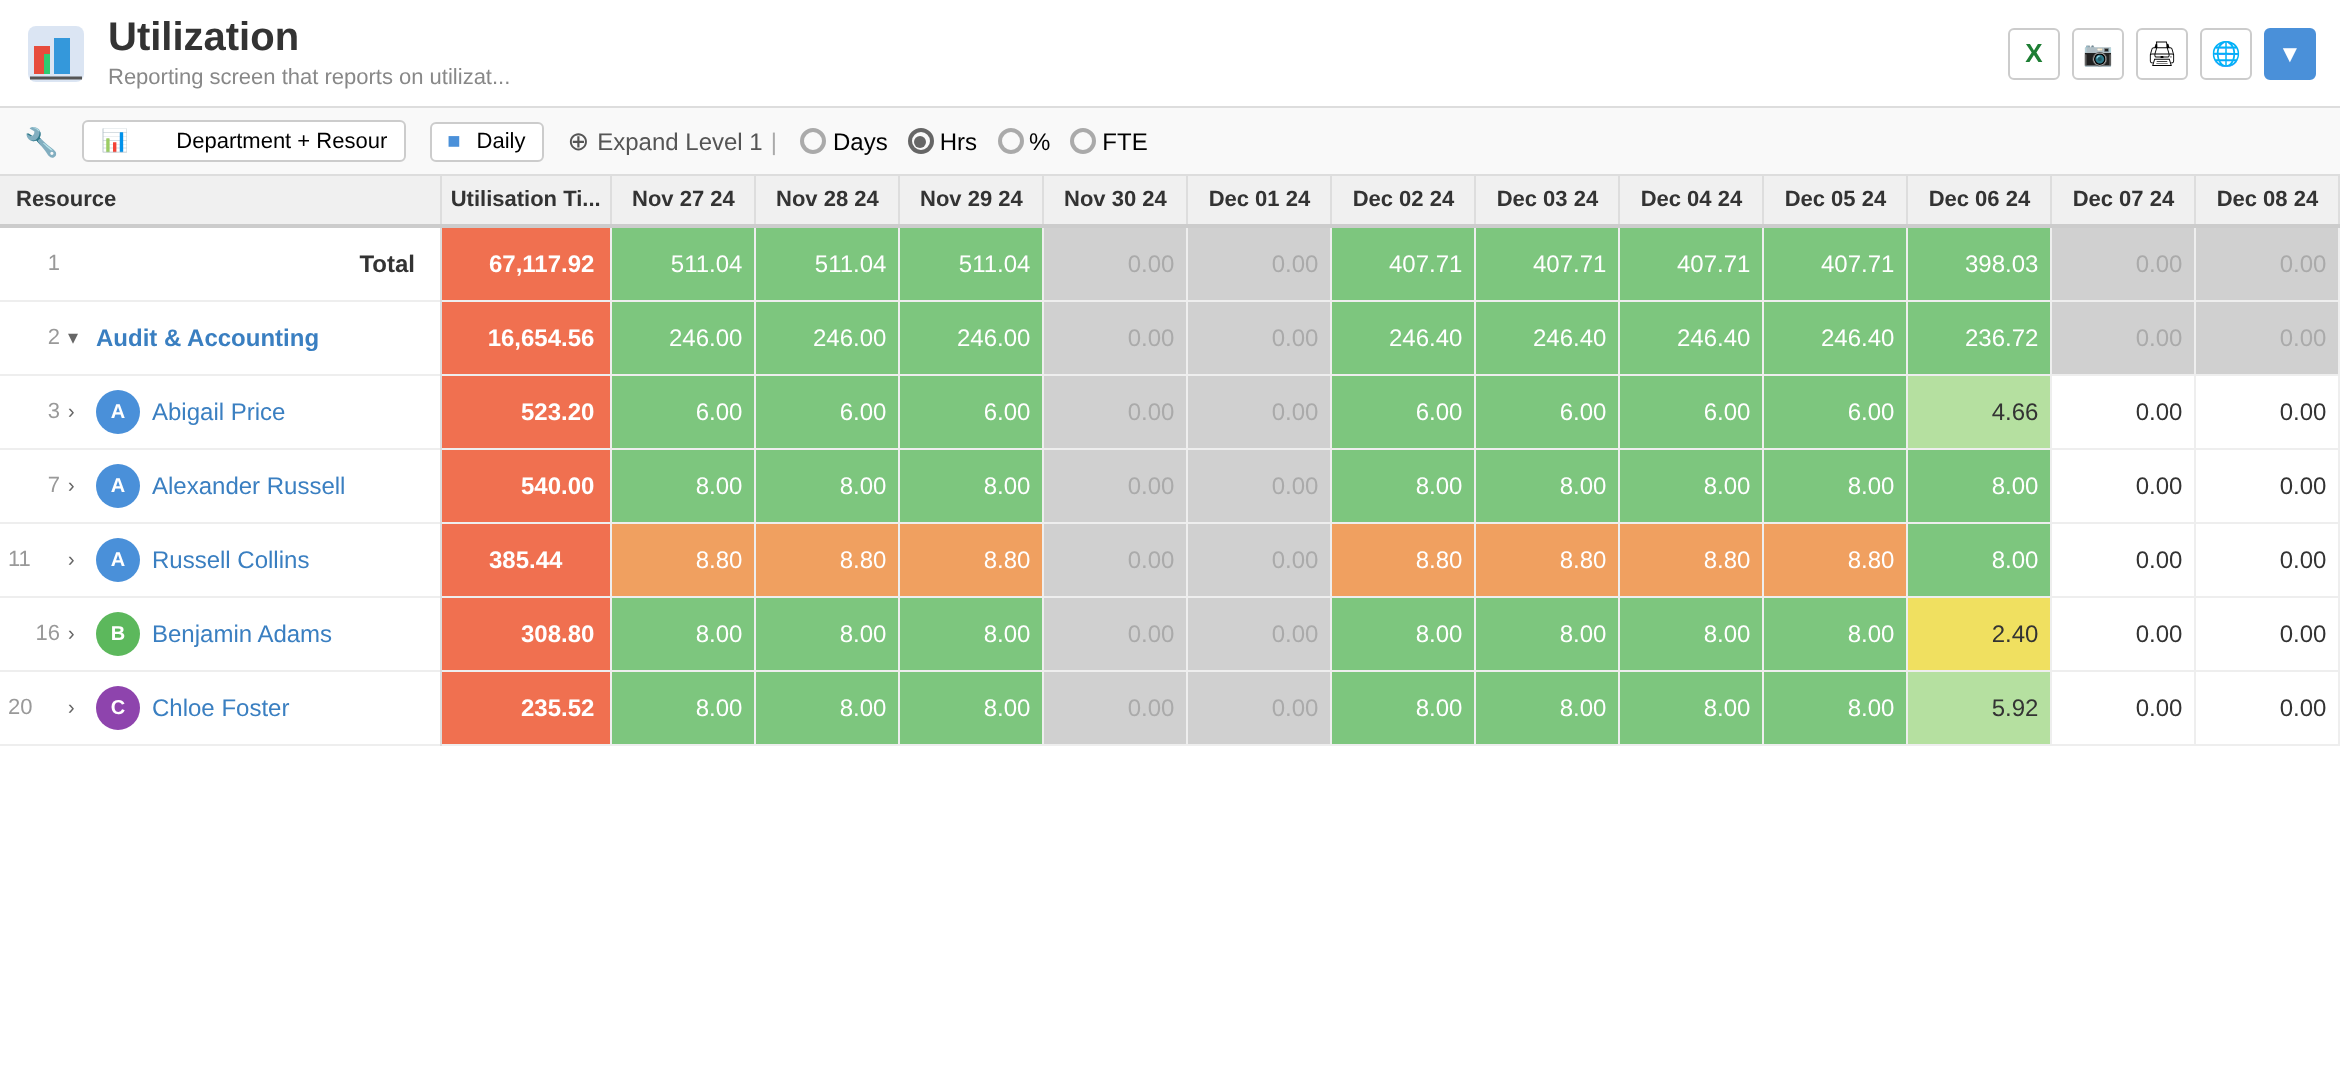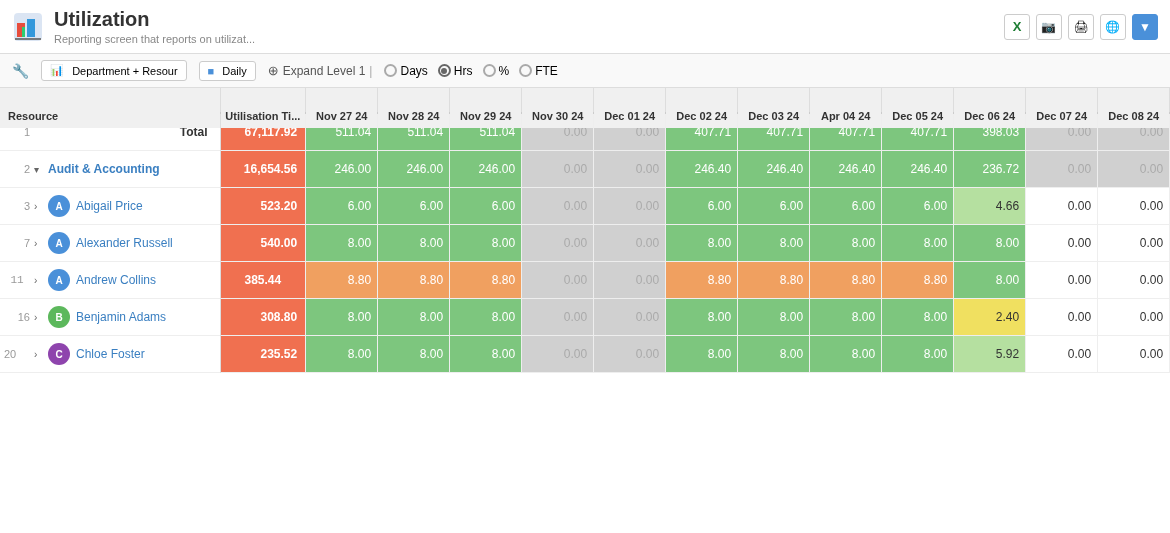--- a/index.html
+++ b/index.html
@@ -22,21 +22,21 @@
     .radio-group { display: flex; align-items: center; gap: 10px; }
     .radio-item { display: flex; align-items: center; gap: 3px; cursor: pointer; }
     .radio-circle { width: 13px; height: 13px; border-radius: 50%; border: 2px solid #aaa; display: flex; align-items: center; justify-content: center; }
     .radio-circle.selected { border-color: #666; }
     .radio-circle.selected::after { content: ''; width: 6px; height: 6px; border-radius: 50%; background: #666; }
 
     
     .table-container { flex: 1; overflow: auto; }
     table { width: 100%; border-collapse: collapse; }
     thead tr { background: #f0f0f0; border-bottom: 2px solid #ccc; }
-    th { padding: 6px 4px; text-align: center; font-size: 11px; font-weight: bold; color: #333; border-right: 1px solid #ddd; white-space: nowrap; position: sticky; top: 16px; background: #f0f0f0; z-index: 10; }
+    th { padding: 6px 4px; text-align: center; font-size: 11px; font-weight: bold; color: #333; border-right: 1px solid #ddd; white-space: nowrap; position: sticky; top: 0; background: #f0f0f0; z-index: 10; }
     th.resource-col { text-align: left; padding-left: 8px; min-width: 220px; width: 220px; }
     th.util-col { min-width: 80px; width: 80px; }
     th.date-col { min-width: 72px; width: 72px; }
 
     td { padding: 0; border-right: 1px solid #eee; text-align: right; font-size: 12px; }
     td.resource-cell { text-align: left; padding: 0; border-right: 1px solid #ddd; }
     td.util-cell { background: #f9a07a; color: #fff; font-weight: bold; padding: 0 6px; }
 
     tr { border-bottom: 1px solid #eee; }
 
@@ -88,21 +88,21 @@
       </div>
     </div>
   </div>
 
   <div class="toolbar">
     <div class="toolbar-item">
       <span style="font-size:14px;">🔧</span>
     </div>
     <div class="toolbar-group">
       <span style="font-size:11px;">📊</span>
-      <span style="font-size:11px;">Department + Resour</span>
+      <span style="font-size:11px;margin-left:16px;">Department + Resour</span>
     </div>
     <div class="toolbar-group">
       <span style="font-size:11px;color:#4a90d9;">■</span>
       <span style="font-size:11px;">Daily</span>
     </div>
     <div class="toolbar-item">
       <span style="font-size:13px;color:#555;">⊕</span>
       <span>Expand Level 1</span>
       <span style="color:#aaa;">|</span>
     </div>
@@ -132,21 +132,21 @@
         <tr>
           <th class="resource-col">Resource</th>
           <th class="util-col">Utilisation Ti...</th>
           <th class="date-col">Nov 27 24</th>
           <th class="date-col">Nov 28 24</th>
           <th class="date-col">Nov 29 24</th>
           <th class="date-col">Nov 30 24</th>
           <th class="date-col">Dec 01 24</th>
           <th class="date-col">Dec 02 24</th>
           <th class="date-col">Dec 03 24</th>
-          <th class="date-col">Apr 04 24</th>
+          <th class="date-col">Dec 04 24</th>
           <th class="date-col">Dec 05 24</th>
           <th class="date-col">Dec 06 24</th>
           <th class="date-col">Dec 07 24</th>
           <th class="date-col">Dec 08 24</th>
           <th class="date-col">Dec 09 24</th>
         </tr>
       </thead>
       <tbody id="table-body">
       <tr style="border-bottom: 1px solid rgb(238, 238, 238);">
             <td class="resource-cell" style="border-right: 1px solid rgb(221, 221, 221);">
@@ -238,24 +238,24 @@
             <td style="text-align: right; padding: 4px 6px; vertical-align: middle; font-size: 12px; background: rgb(125, 198, 126); color: rgb(255, 255, 255);">8.00</td>
             <td style="text-align: right; padding: 4px 6px; vertical-align: middle; font-size: 12px; background: rgb(125, 198, 126); color: rgb(255, 255, 255);">8.00</td>
             <td style="text-align: right; padding: 4px 6px; vertical-align: middle; font-size: 12px; background: rgb(125, 198, 126); color: rgb(255, 255, 255);">8.00</td>
             <td style="text-align: right; padding: 4px 6px; vertical-align: middle; font-size: 12px; background: rgb(255, 255, 255); color: rgb(51, 51, 51);">0.00</td>
             <td style="text-align: right; padding: 4px 6px; vertical-align: middle; font-size: 12px; background: rgb(255, 255, 255); color: rgb(51, 51, 51);">0.00</td>
             <td style="text-align: right; padding: 4px 6px; vertical-align: middle; font-size: 12px; background: rgb(125, 198, 126); color: rgb(255, 255, 255);">8.00</td>
           </tr>
           <tr style="border-bottom: 1px solid rgb(238, 238, 238);">
             <td class="resource-cell" style="border-right: 1px solid rgb(221, 221, 221);">
               <div class="resource-cell-inner" style="display: flex; align-items: center; padding: 4px; min-height: 36px;">
-                <span class="row-num" style="color: rgb(153, 153, 153); font-size: 11px; min-width: 24px; text-align: center; padding-right: 4px; font-family: Liberation Mono, monospace;">11</span>
+                <span class="row-num" style="color: rgb(153, 153, 153); font-size: 11px; min-width: 24px; text-align: left; padding-right: 4px;">11</span>
                 <span style="color: rgb(102, 102, 102); font-size: 10px; cursor: pointer; margin-right: 4px; min-width: 10px;">›</span>
                 <span class="avatar av-blue">A</span>
-                <span class="resource-name">Andrew Collins</span>
+                <span class="resource-name">Russell Collins</span>
               </div>
             </td>
             <td class="util-cell" style="text-align: right; padding: 0px 24px; font-weight: bold; font-size: 12px; vertical-align: middle; background: rgb(240, 112, 80); color: rgb(255, 255, 255);">385.44</td>
             <td style="text-align: right; padding: 4px 6px; vertical-align: middle; font-size: 12px; background: rgb(240, 160, 96); color: rgb(255, 255, 255);">8.80</td>
             <td style="text-align: right; padding: 4px 6px; vertical-align: middle; font-size: 12px; background: rgb(240, 160, 96); color: rgb(255, 255, 255);">8.80</td>
             <td style="text-align: right; padding: 4px 6px; vertical-align: middle; font-size: 12px; background: rgb(240, 160, 96); color: rgb(255, 255, 255);">8.80</td>
             <td style="text-align: right; padding: 4px 6px; vertical-align: middle; font-size: 12px; background: rgb(208, 208, 208); color: rgb(170, 170, 170);">0.00</td>
             <td style="text-align: right; padding: 4px 6px; vertical-align: middle; font-size: 12px; background: rgb(208, 208, 208); color: rgb(170, 170, 170);">0.00</td>
             <td style="text-align: right; padding: 4px 6px; vertical-align: middle; font-size: 12px; background: rgb(240, 160, 96); color: rgb(255, 255, 255);">8.80</td>
             <td style="text-align: right; padding: 4px 6px; vertical-align: middle; font-size: 12px; background: rgb(240, 160, 96); color: rgb(255, 255, 255);">8.80</td>

